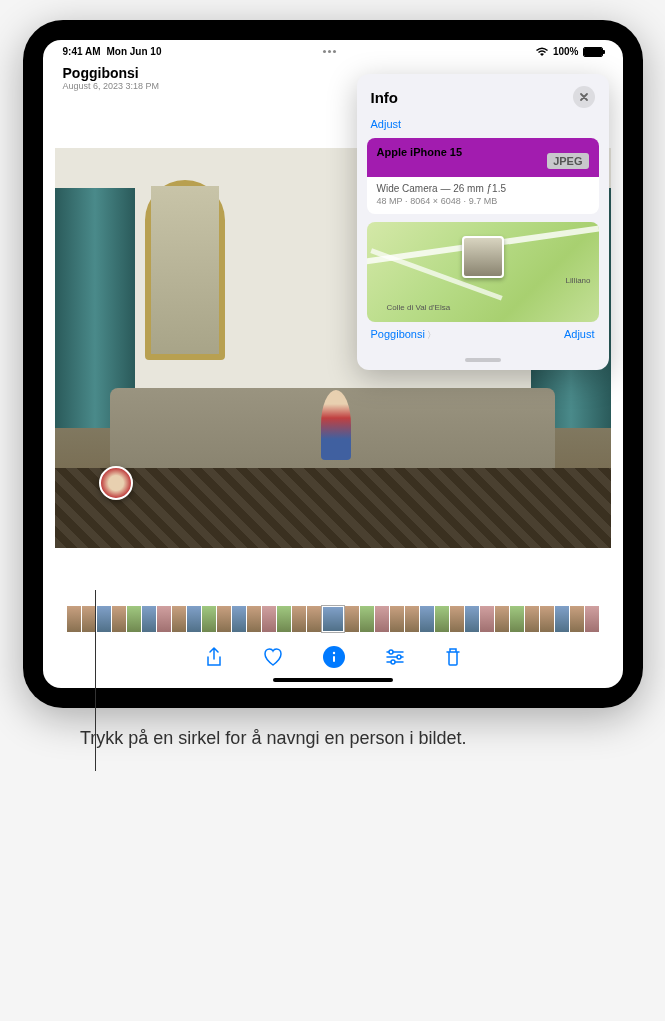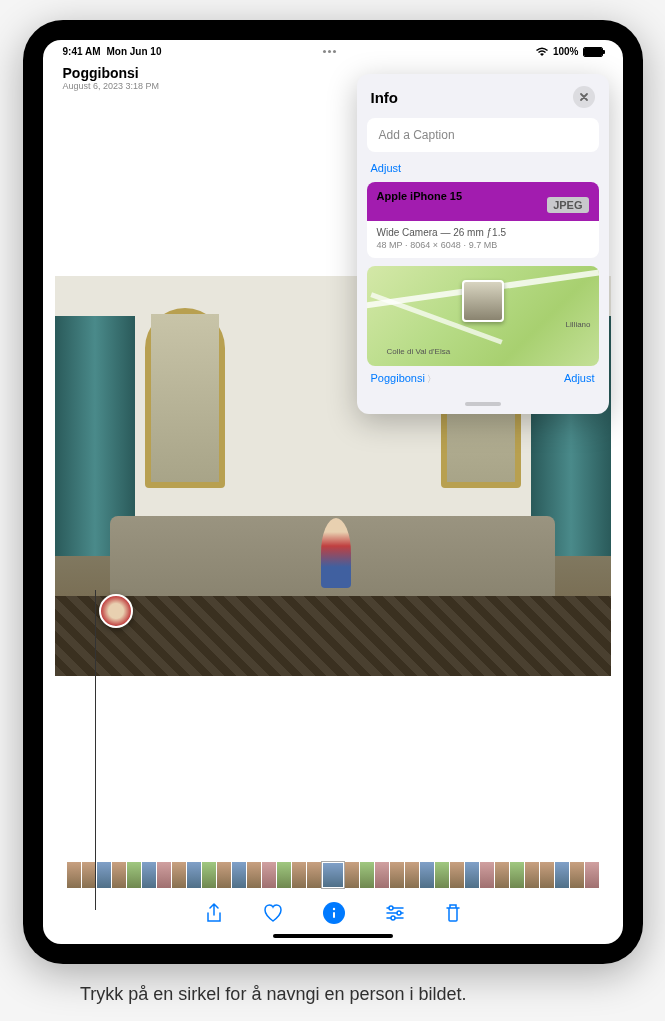--- a/index.html
+++ b/index.html
@@ -6,21 +6,21 @@
     body {
       font-family: -apple-system, BlinkMacSystemFont, 'Segoe UI', sans-serif;
       background: #f5f5f5;
       display: flex;
       flex-direction: column;
       align-items: center;
       padding: 20px;
     }
     .ipad-frame {
       width: 620px;
-      height: 944px;
+      height: 688px;
       background: #000;
       border-radius: 40px;
       padding: 20px;
       position: relative;
       box-shadow: 0 10px 40px rgba(0,0,0,0.3);
     }
     .screen {
       width: 100%;
       height: 100%;
       background: #fff;
@@ -473,21 +473,20 @@
 
     <div class="info-panel">
       <div class="info-header">
         <div class="info-title">Info</div>
         <div class="close-btn">
           <svg width="10" height="10" viewBox="0 0 10 10">
                 <path d="M2 2 L8 8 M8 2 L2 8" stroke="#666" stroke-width="1.8" stroke-linecap="round"></path>
               </svg>
         </div>
       </div>
-      <div class="caption-field">Add a Caption</div>
       <div class="info-row">
         <div class="adjust-link">Adjust</div>
       </div>
       <div class="camera-card">
         <div class="camera-header">
           <span class="camera-name">Apple iPhone 15</span>
           <span class="jpeg-badge">JPEG</span>
         </div>
         <div class="camera-details">
           <div class="camera-line1">Wide Camera — 26 mm ƒ1.5</div>

